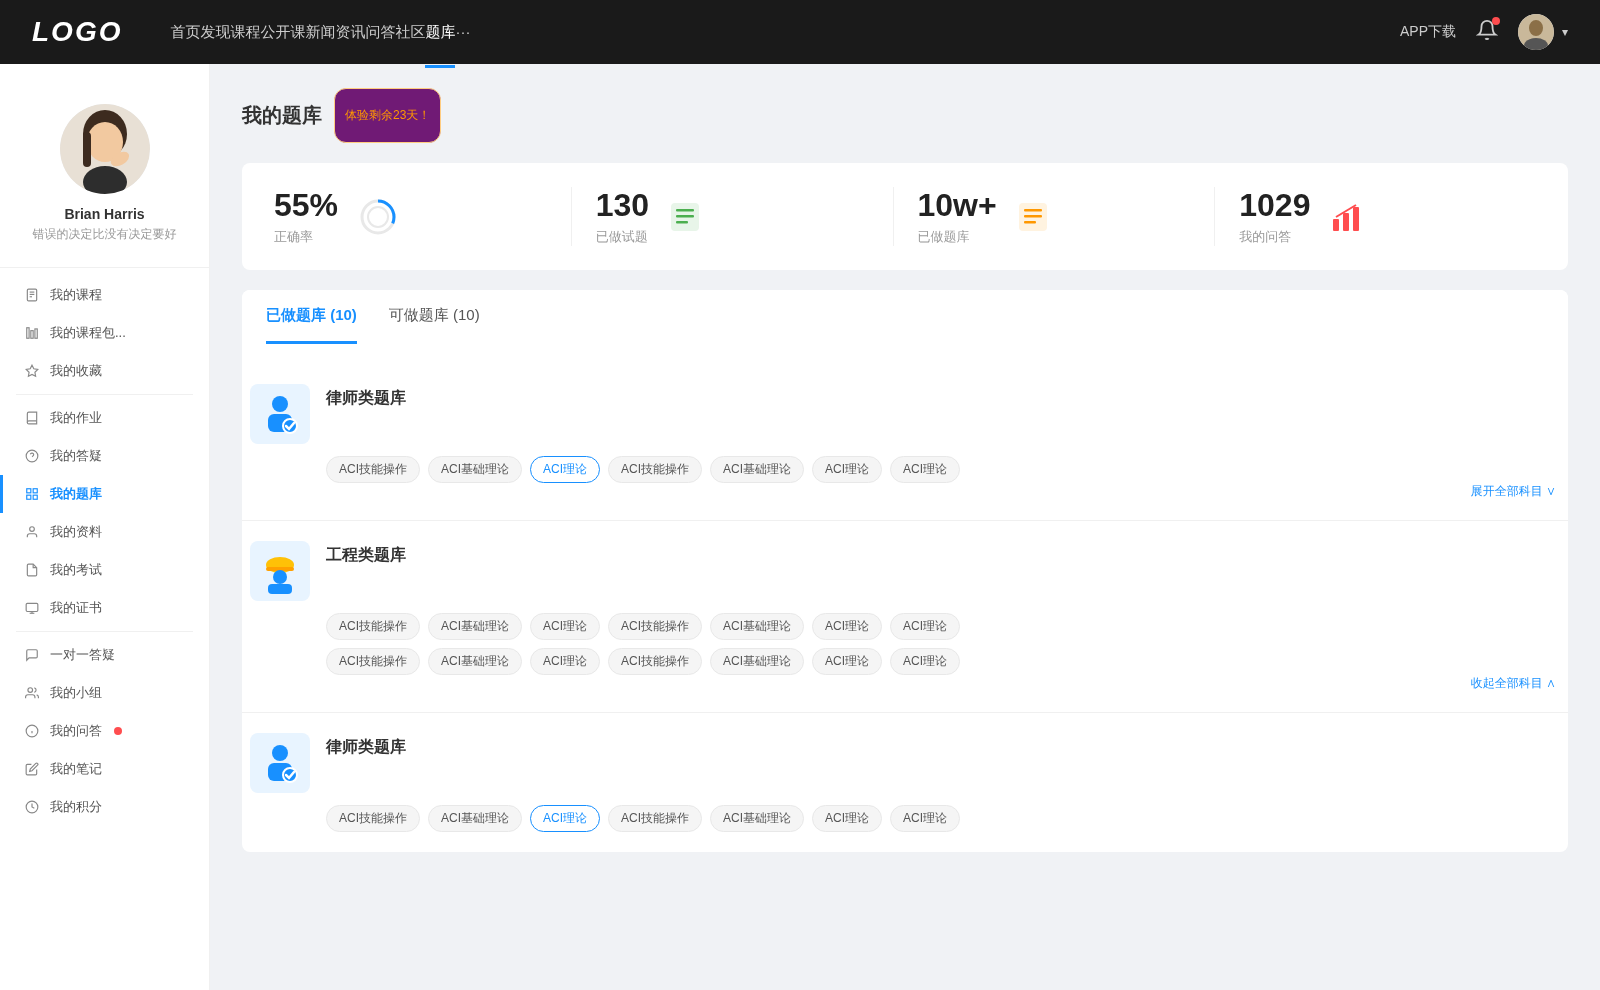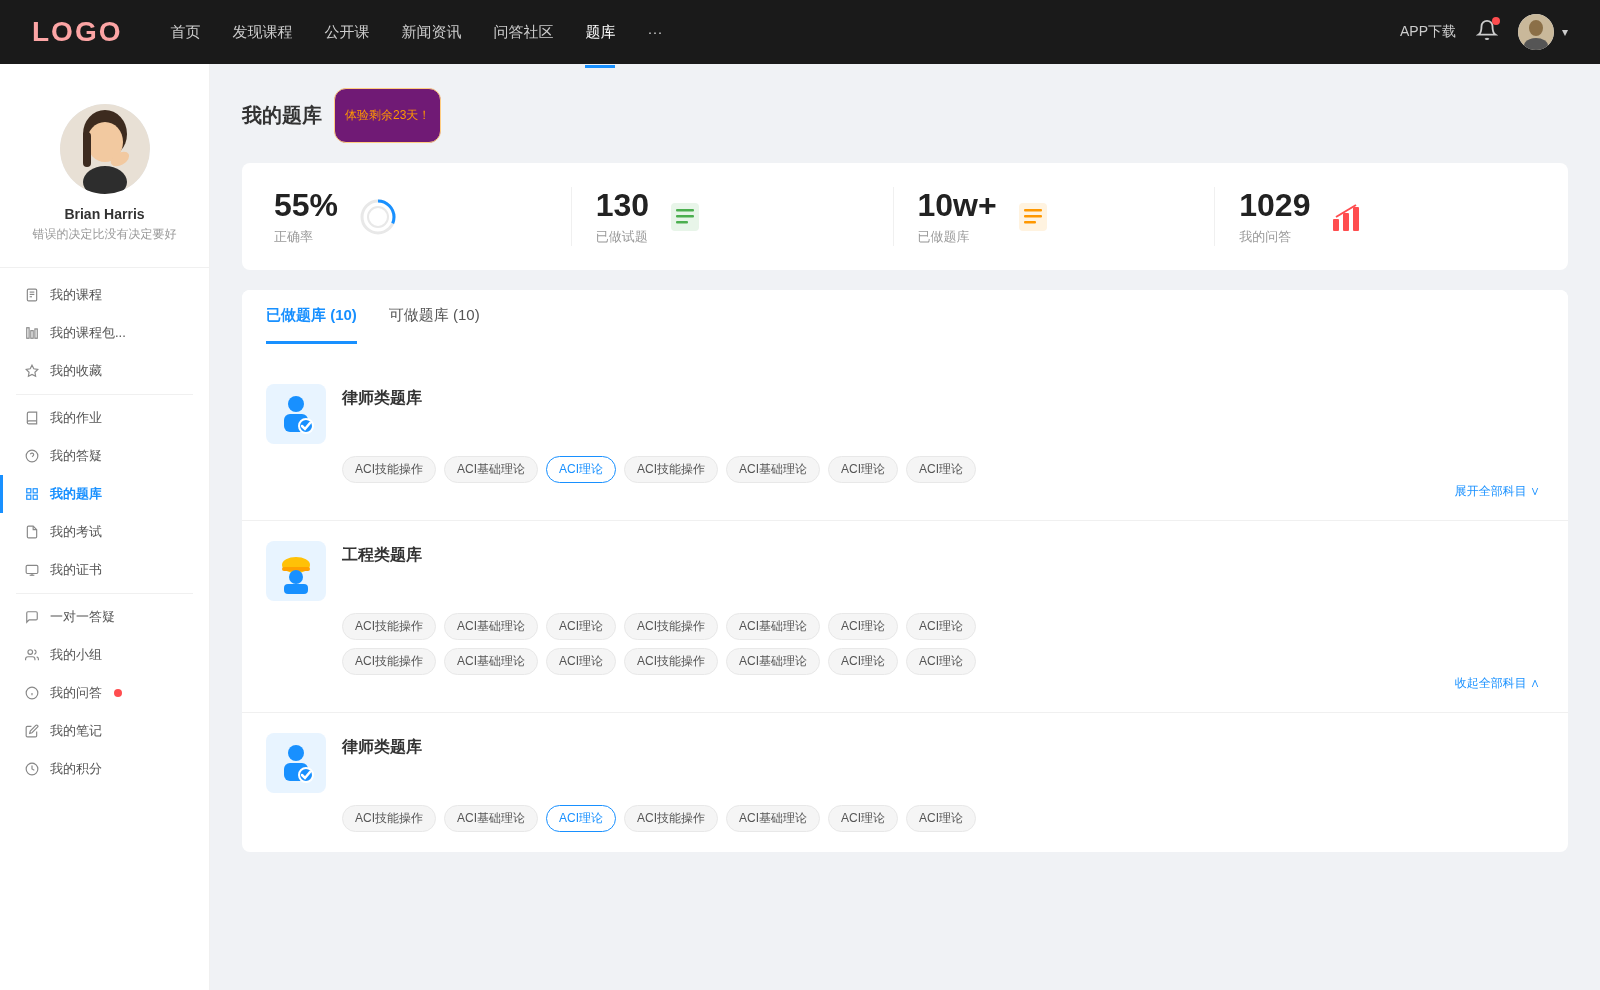--- a/index.html
+++ b/index.html
@@ -10,31 +10,31 @@
       background: #1a1a1a;
       height: 64px;
       display: flex;
       align-items: center;
       padding: 0 32px;
       position: fixed;
       top: 0; left: 0; right: 0;
       z-index: 100;
     }
     .navbar-logo {
-      color: #fca5a5;
+      color: #ffffff;
       font-size: 28px;
       font-weight: bold;
       letter-spacing: 2px;
       margin-right: 48px;
       min-width: 80px;
+      font-style: italic;
     }
     .navbar-nav {
       display: flex;
       align-items: flex-start;
-      gap: 32px;
       flex: 1;
     }
     .nav-item {
       color: #ccc;
       font-size: 15px;
       cursor: pointer;
       padding: 4px 0;
       position: relative;
     }
     .nav-item.active {
@@ -252,21 +252,21 @@
       color: #555;
       position: relative;
       border-bottom: 3px solid transparent;
     }
     .tab-item.active {
       color: #1890ff;
       border-bottom: 3px solid #1890ff;
       font-weight: 600;
     }
     .qbank-item {
-      padding: 20px 24px;
+      padding: 20px 8px;
       border-bottom: 1px solid #f0f0f0;
     }
     .qbank-item:last-child { border-bottom: none; }
     .qbank-header {
       display: flex;
       align-items: flex-start;
       gap: 16px;
       margin-bottom: 12px;
     }
     .qbank-icon {
@@ -434,20 +434,29 @@
               <rect x="14" y="3" width="7" height="7"></rect>
               <rect x="3" y="14" width="7" height="7"></rect>
               <rect x="14" y="14" width="7" height="7"></rect>
             </svg>
         </span>
         <span>我的题库</span>
       </li>
       <li>
         <span class="menu-icon">
           <svg width="14" height="14" viewBox="0 0 24 24" fill="none" stroke="#888" stroke-width="2">
+              <path d="M20 21v-2a4 4 0 0 0-4-4H8a4 4 0 0 0-4 4v2"></path>
+              <circle cx="12" cy="7" r="4"></circle>
+            </svg>
+        </span>
+        <span>我的资料</span>
+      </li>
+      <li>
+        <span class="menu-icon">
+          <svg width="14" height="14" viewBox="0 0 24 24" fill="none" stroke="#888" stroke-width="2">
               <path d="M14 2H6a2 2 0 0 0-2 2v16a2 2 0 0 0 2 2h12a2 2 0 0 0 2-2V8z"></path>
               <polyline points="14 2 14 8 20 8"></polyline>
             </svg>
         </span>
         <span>我的考试</span>
       </li>
       <li>
         <span class="menu-icon">
           <svg width="14" height="14" viewBox="0 0 24 24" fill="none" stroke="#888" stroke-width="2">
               <rect x="2" y="4" width="20" height="14" rx="2"></rect>

